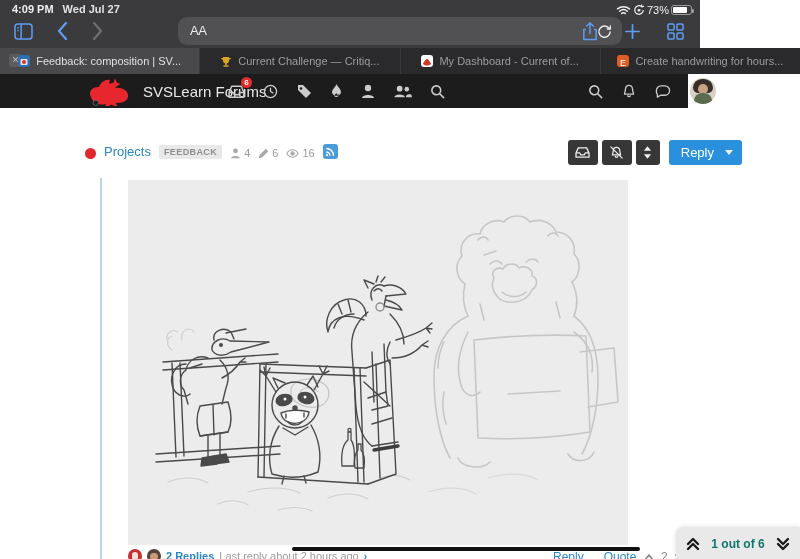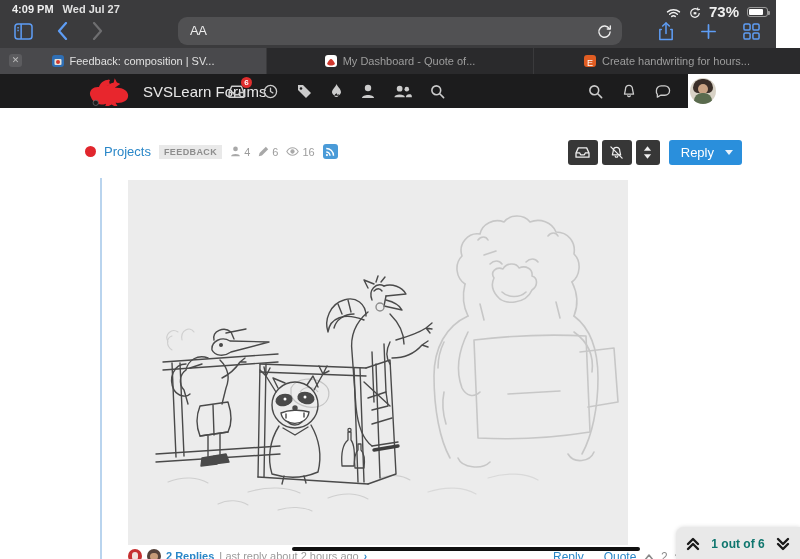--- a/index.html
+++ b/index.html
@@ -1,23 +1,23 @@
 <!DOCTYPE html>
 <html><head>
 <meta charset="utf-8">
 <style>
   * { margin:0; padding:0; box-sizing:border-box; font-family:"Liberation Sans", sans-serif; }
   html,body { background:#000; }
   .screen { position:relative; width:800px; height:559px; background:#fff; overflow:hidden; }
 
   
-  .chrome { position:absolute; top:0; left:0; width:776px; height:48px; background:#3b3b3d; }
+  .chrome { position:absolute; top:0; left:0; width:700px; height:48px; background:#3b3b3d; }
   .status-left { position:absolute; top:3px; left:12px; color:#f0f0f0; font-size:11px; font-weight:700; display:flex; gap:9px; }
   .status-left .date{ color:#e2e2e2; font-weight:600; }
-  .status-right { position:absolute; top:3px; right:8px; display:flex; align-items:center; gap:8px; color:#f0f0f0; font-size:15px; font-weight:700; }
+  .status-right { position:absolute; top:3px; right:8px; display:flex; align-items:center; gap:2px; color:#f0f0f0; font-size:11px; font-weight:400; }
   .battery { position:relative; width:21px; height:10px; border:1px solid #9a9a9a; border-radius:3px; }
   .battery .lvl{ position:absolute; left:1px; top:1px; bottom:1px; width:73%; background:#fff; border-radius:1px; }
   .battery .tip{ position:absolute; right:-3px; top:3px; width:2px; height:4px; background:#9a9a9a; border-radius:0 1px 1px 0; }
   .toolbar { position:absolute; top:14px; left:0; right:0; height:34px; }
   .tb-left{ position:absolute; left:14px; top:0; height:34px; display:flex; align-items:center; gap:24px; }
   .tb-right{ position:absolute; right:16px; top:0; height:34px; display:flex; align-items:center; gap:26px; }
   .sf-blue{ color:#5e9df5; }
   .dim{ color:#6e6e70; }
   .url-pill{ position:absolute; left:178px; top:3px; width:444px; height:28px; background:#515153; border-radius:9px; color:#ececec; }
   .url-pill .aa{ position:absolute; left:12px; top:6px; font-size:13px; letter-spacing:-.5px; }
@@ -42,21 +42,21 @@
   .ibadge{ position:absolute; top:-5px; right:-7px; min-width:11px; height:11px; background:#e02e2e; border-radius:6px; color:#fff; font-size:8px; font-weight:700; line-height:11px; text-align:center; padding:0 2px; }
   .avatar{ width:26px; height:26px; border-radius:50%; background:#d8d2c6; position:relative; overflow:hidden; }
   .avatar .hair{ position:absolute; left:3px; top:1px; width:20px; height:14px; border-radius:10px 10px 6px 6px; background:#3a2e28; }
   .avatar .face{ position:absolute; left:8px; top:6px; width:10px; height:10px; border-radius:50%; background:#caa384; }
   .avatar .body{ position:absolute; left:4px; top:15px; width:18px; height:11px; border-radius:8px 8px 0 0; background:#5a6b4e; }
 
   
   .content{ position:absolute; top:108px; left:0; width:800px; height:451px; background:#fff; }
   .timeline{ position:absolute; left:100px; top:70px; bottom:-10px; width:2px; background:#b9d4ee; }
   .topic-title{ position:absolute; top:7px; left:85px; font-size:18px; font-weight:400; color:#63625e; }
-  .topic-meta{ position:absolute; top:36px; left:85px; display:flex; align-items:center; gap:8px; font-size:11px; color:#9c9c9c; }
+  .topic-meta{ position:absolute; top:36px; left:85px; display:flex; align-items:flex-end; gap:8px; font-size:11px; color:#9c9c9c; }
   .cat-dot{ width:11px; height:11px; border-radius:50%; background:#e1262d; }
   .cat-link{ color:#2a87c8; font-size:13px; }
   .tag-badge{ background:#e9e9e9; color:#8d8d8d; font-size:9px; font-weight:700; letter-spacing:.4px; padding:2px 5px; }
   .stat{ display:flex; align-items:center; gap:3px; }
   .rss-btn{ width:15px; height:15px; background:#4a9bd8; border-radius:3px; display:flex; align-items:center; justify-content:center; }
   .topic-actions{ position:absolute; top:32px; right:58px; display:flex; align-items:center; gap:4px; }
   .tbtn{ width:30px; height:25px; background:#373737; border-radius:3px; display:flex; align-items:center; justify-content:center; color:#f0f0f0; }
   .tbtn.narrow{ width:24px; }
   .reply-btn{ height:25px; margin-left:5px; background:#2a8fdc; border-radius:3px; color:#fff; font-size:13px; display:flex; align-items:center; padding:0 9px 0 12px; gap:11px; }
   .reply-caret{ width:0; height:0; border-left:4px solid transparent; border-right:4px solid transparent; border-top:5px solid #e8f2fb; }
@@ -176,26 +176,37 @@
       <span class="close">✕</span>
       <span class="favicon" style="background:#2f6fb5;">
         <svg width="12" height="12" viewBox="0 0 12 12">
             <rect x="2.5" y="3" width="7" height="6" rx="1" fill="#e8e3da"></rect>
             <circle cx="6" cy="6" r="2" fill="#d0382e"></circle>
           </svg>
       </span>
       <span>Feedback: composition | SV...</span>
     </div>
     <div class="tab">
+      <span class="favicon" style="background:transparent;">
+        <svg width="12" height="12" viewBox="0 0 12 12" fill="#d9a428">
+            <path d="M3 1h6v3.5a3 3 0 0 1-6 0Z"></path>
+            <path d="M1 2h2v1.8A2 2 0 0 1 1 2Zm10 0H9v1.8A2 2 0 0 0 11 2Z"></path>
+            <rect x="5.2" y="7" width="1.6" height="2.2"></rect>
+            <rect x="3.4" y="9.2" width="5.2" height="1.6" rx=".5"></rect>
+          </svg>
+      </span>
+      <span>Current Challenge — Critiq...</span>
+    </div>
+    <div class="tab">
       <span class="favicon" style="background:#fff;">
         <svg width="12" height="12" viewBox="0 0 12 12">
             <path d="M2 8c1-3 3-5 4-5s3 2 4 5c-1.4 1-2.6 1.5-4 1.5S3.4 9 2 8Z" fill="#d0382e"></path>
           </svg>
       </span>
-      <span>My Dashboard - Quote of...</span>
+      <span>My Dashboard - Current of...</span>
     </div>
     <div class="tab">
       <span class="favicon" style="background:#e05d23;">
         <svg width="12" height="12" viewBox="0 0 12 12">
             <text x="6" y="9.5" text-anchor="middle" font-size="9" font-family="Liberation Serif, serif" fill="#fff">E</text>
           </svg>
       </span>
       <span>Create handwriting for hours...</span>
     </div>
   </div>

